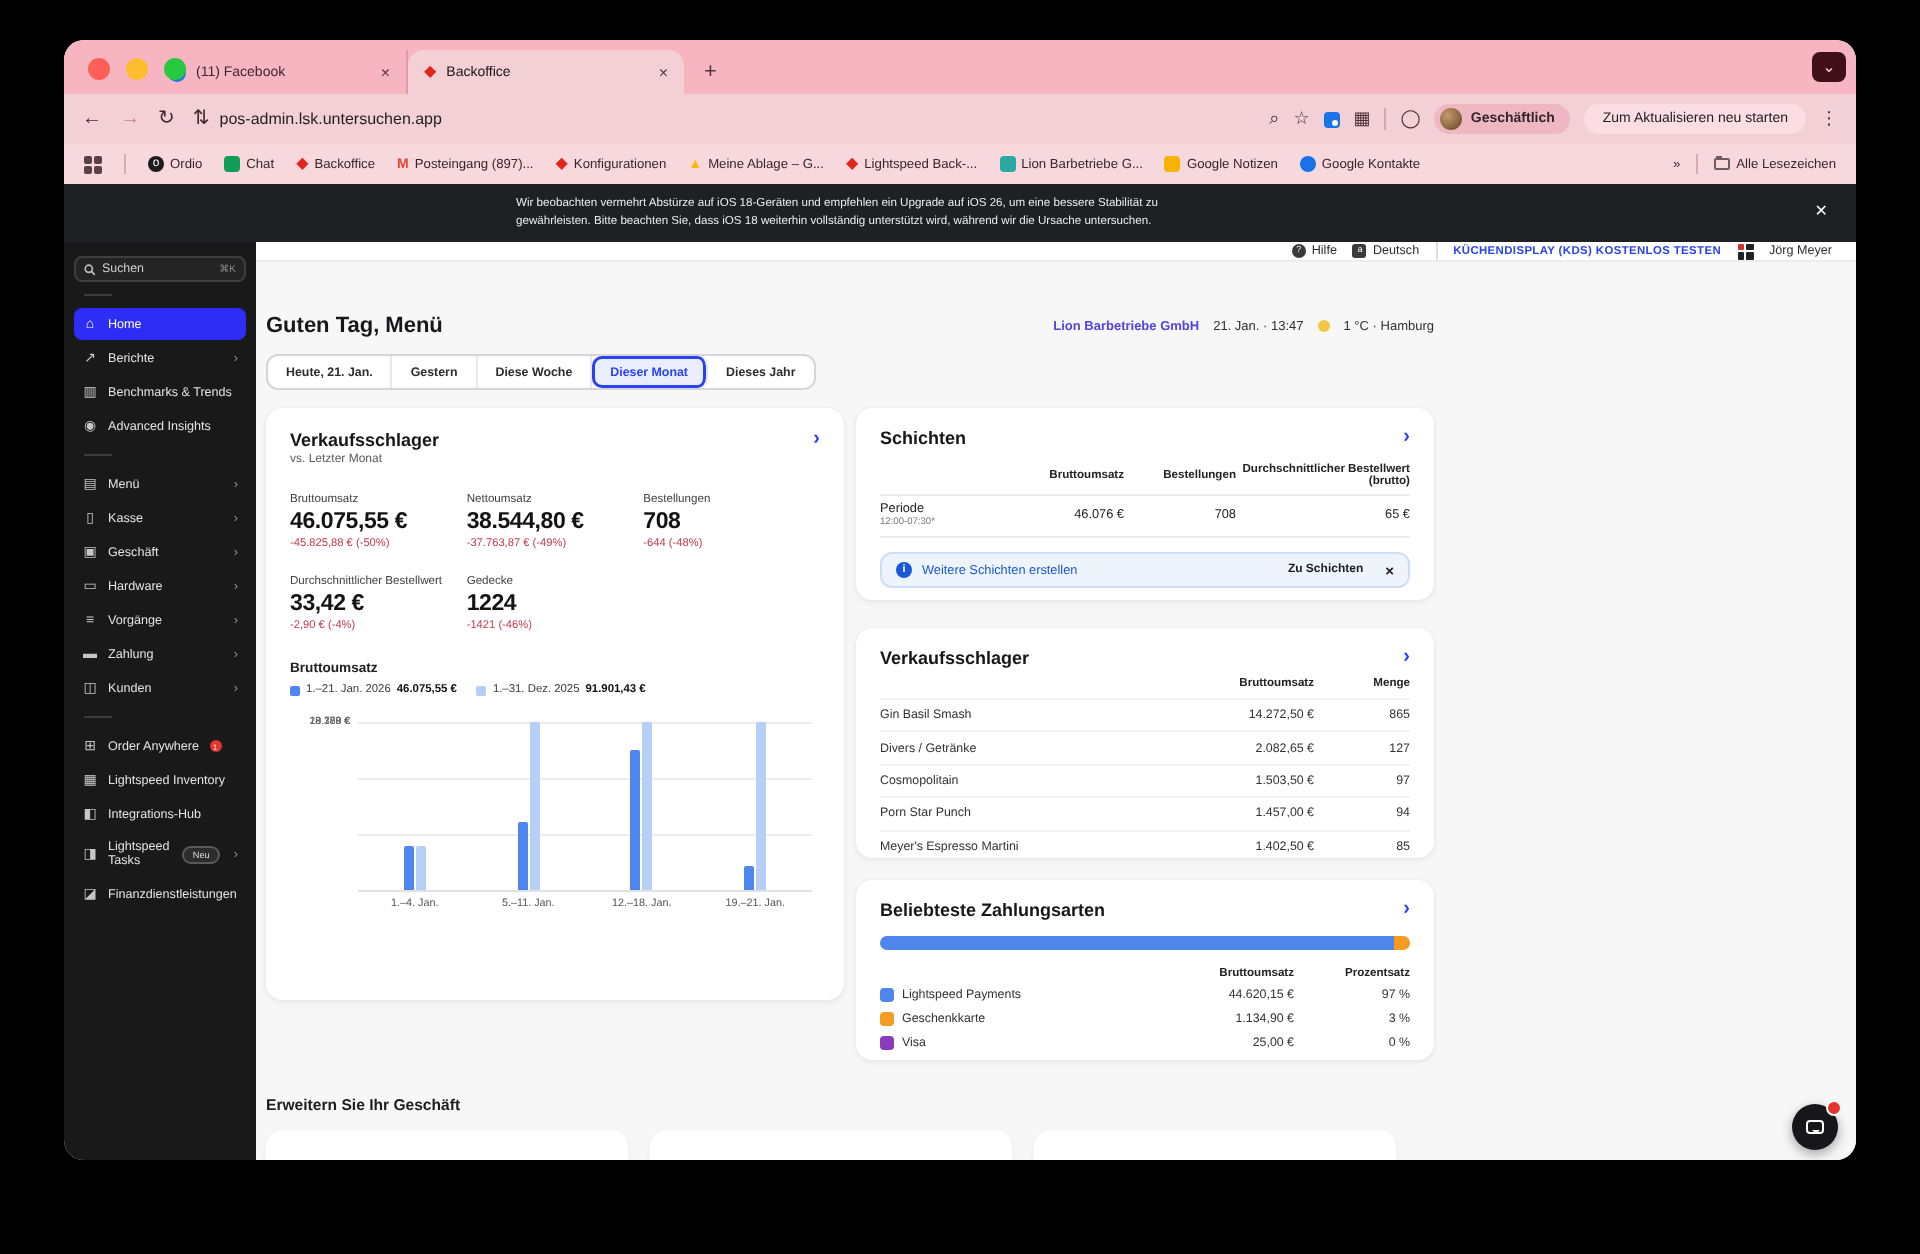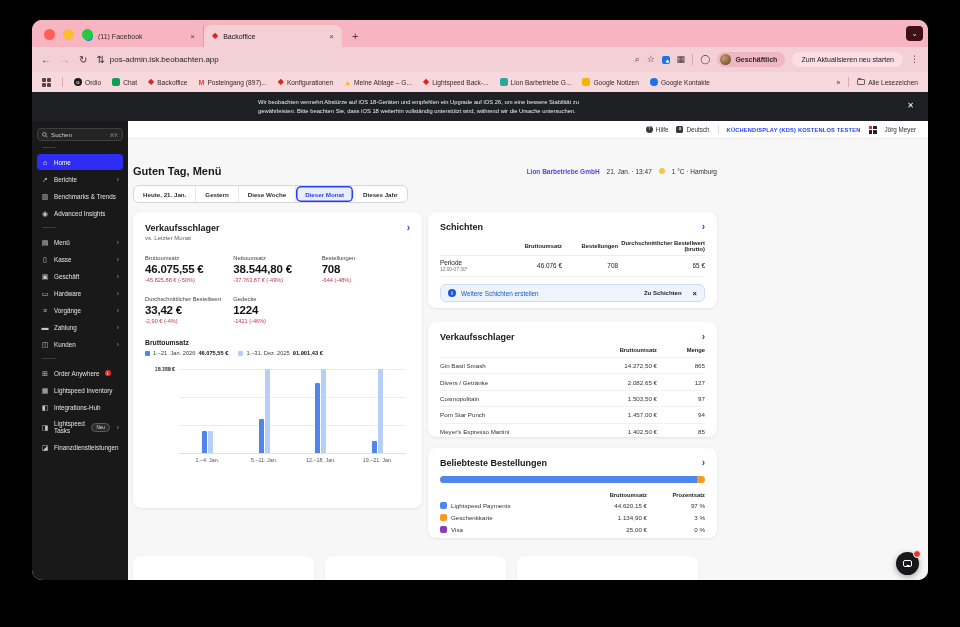--- a/index.html
+++ b/index.html
@@ -213,21 +213,21 @@
     <span class="newtab">+</span>
     <span class="tabsearch">⌄</span>
   </div>
 
   <div class="toolbar">
     <span class="nav-ic">←</span>
     <span class="nav-ic dim">→</span>
     <span class="nav-ic">↻</span>
     <div class="urlzone">
       <span class="nav-ic">⇅</span>
-      <span class="url">pos-admin.lsk.beobachten.app</span>
+      <span class="url">pos-admin.lsk.untersuchen.app</span>
     </div>
     <div class="tb-right">
       <span class="tb-ic">⌕</span>
       <span class="tb-ic">☆</span>
       <span class="pw-ic"></span>
       <span class="tb-ic">▦</span>
       <span class="tb-sep"></span>
       <span class="tb-ic">◯</span>
       <span class="chip">
         <span class="avatar"></span>
@@ -587,21 +587,21 @@
                 </div>
                 <div class="ts-row">
                   <span>Meyer's Espresso Martini</span>
                   <span class="num">1.402,50 €</span>
                   <span class="num">85</span>
                 </div>
               </div>
 
               <div class="card" id="paymentscard">
                 <div class="card-head">
-                  <div class="card-title">Beliebteste Bestellungen</div>
+                  <div class="card-title">Beliebteste Zahlungsarten</div>
                   <span class="chev-link">›</span>
                 </div>
                 <div class="paybar">
                     <div class="payseg" style="width: 97%; background: rgb(79, 134, 236);"></div>
                     <div class="payseg" style="width: 3%; background: rgb(245, 155, 35);"></div>
                   </div>
                 <div class="pay-head">
                   <span></span>
                   <span class="num">Bruttoumsatz</span>
                   <span class="num">Prozentsatz</span>
@@ -628,20 +628,21 @@
                       <span>Visa</span>
                     </span>
                   <span class="num">25,00 €</span>
                   <span class="num">0 %</span>
                 </div>
               </div>
             </div>
           </div>
 
           <div class="grow">
+            <div class="grow-title">Erweitern Sie Ihr Geschäft</div>
             <div class="stubs">
               <div class="stub"></div>
               <div class="stub"></div>
               <div class="stub"></div>
             </div>
           </div>
         </div>
       </div>
     </div>
   </div>

